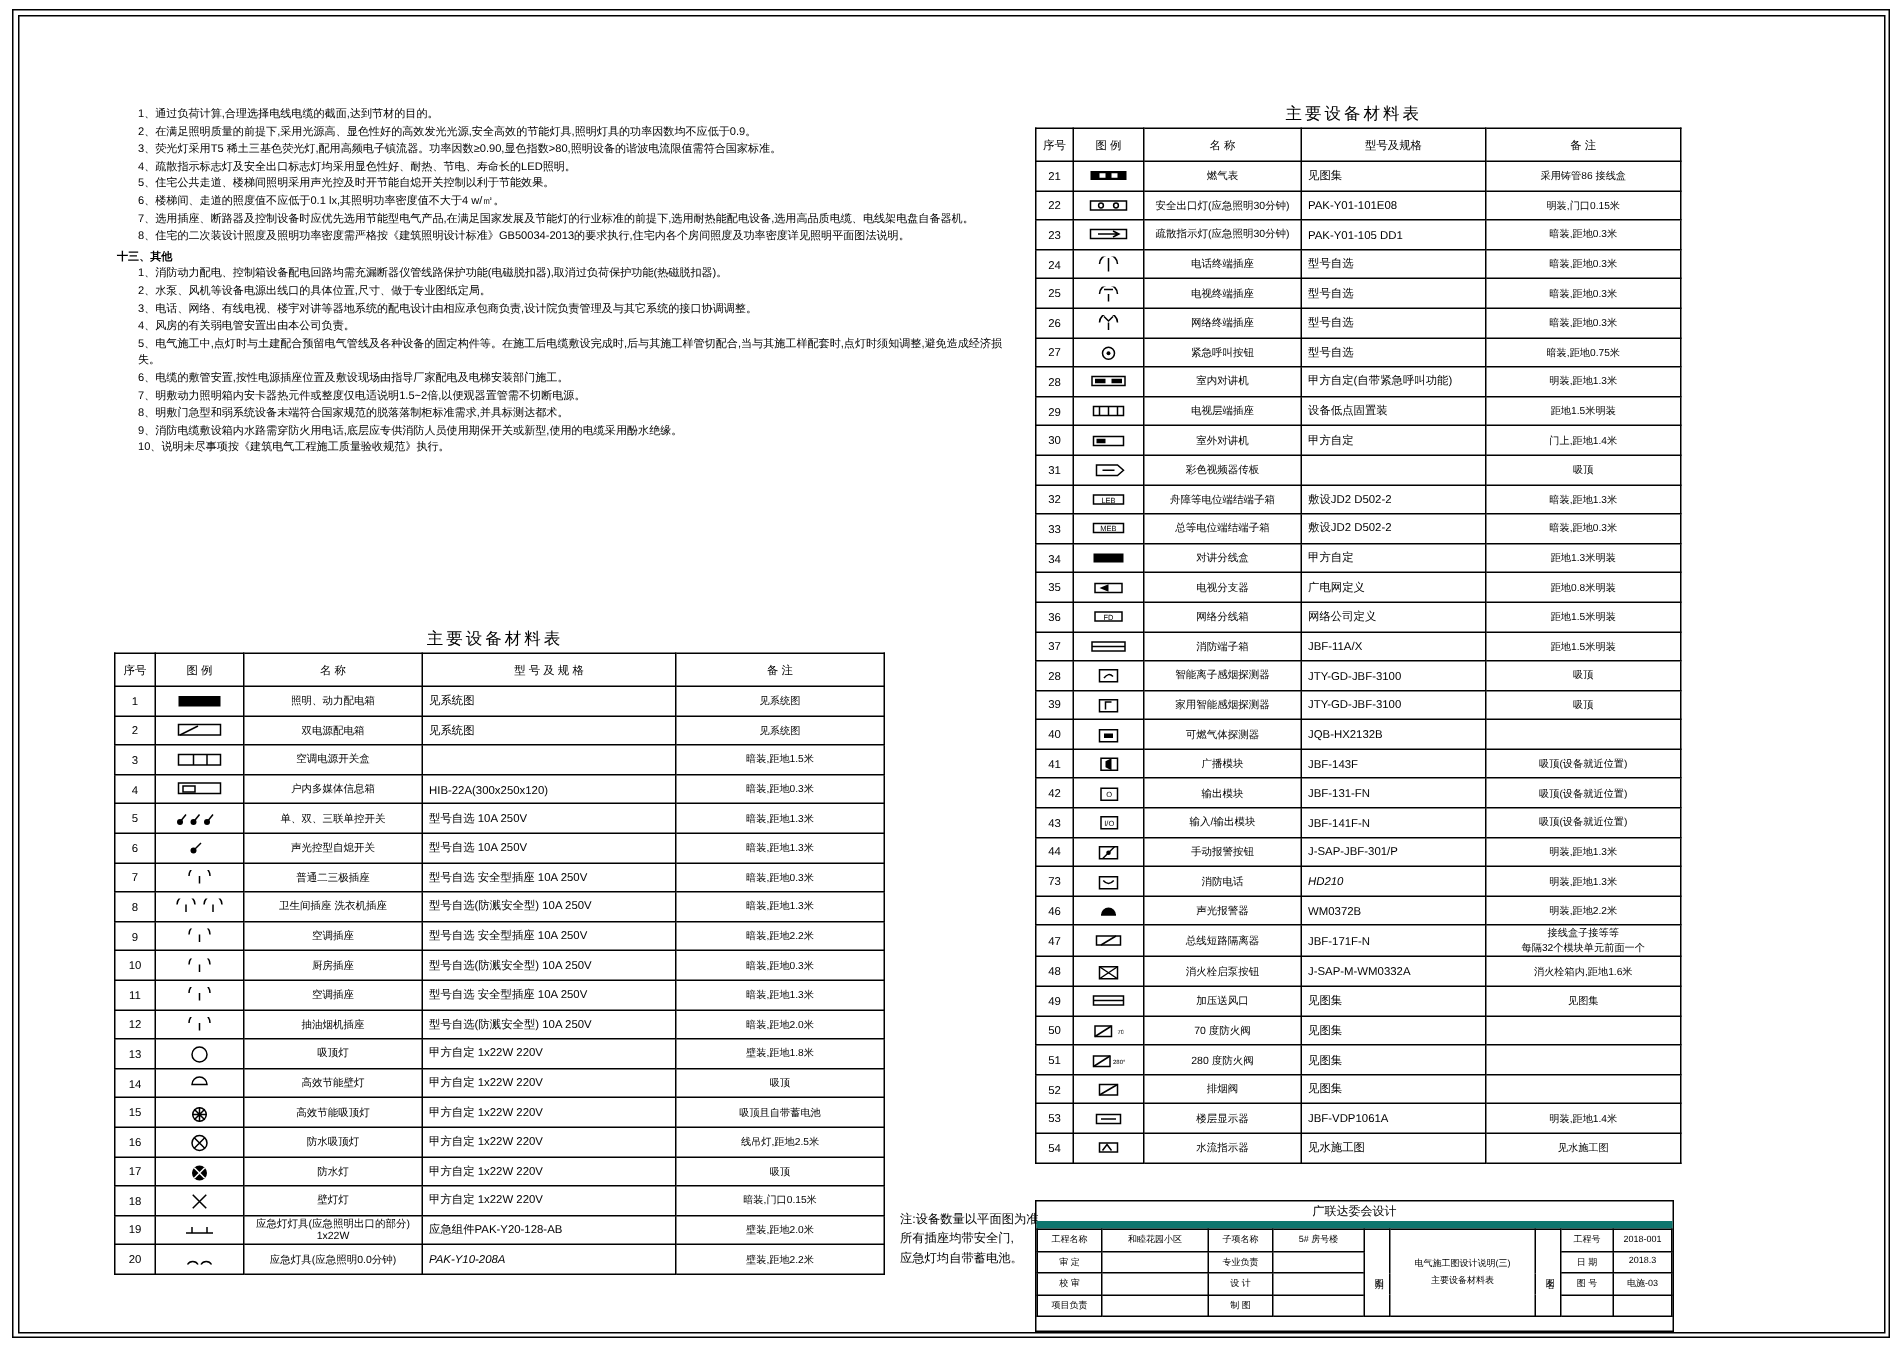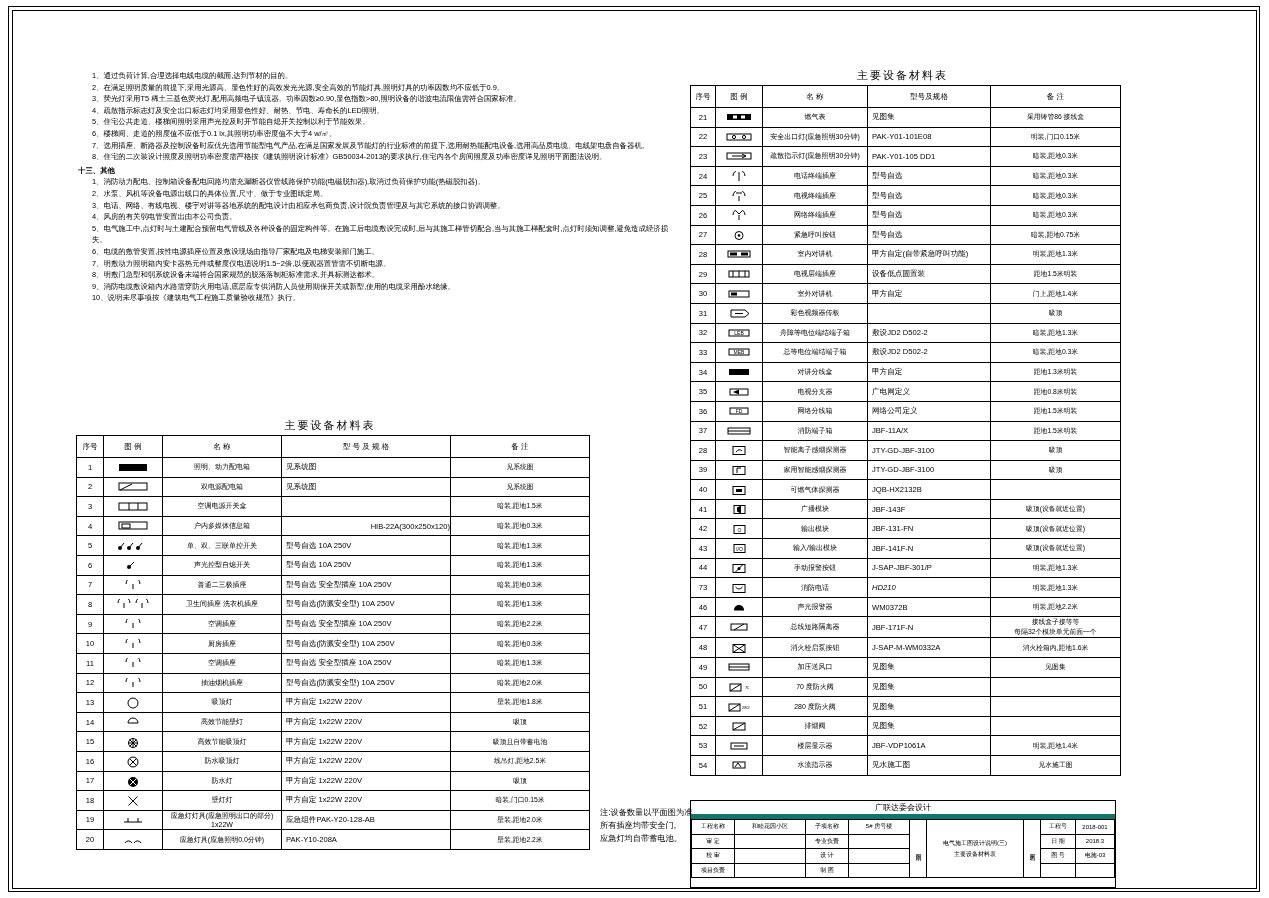--- a/index.html
+++ b/index.html
@@ -120,21 +120,21 @@
             <td class="model" style="text-align: left; padding-left: 4px;"></td>
             <td style="font-size: 6.8px; white-space: pre-line;">暗装,距地1.5米</td>
           </tr>
           <tr>
             <td>4</td>
             <td><span class="sym"><svg width="30" height="9" viewBox="0 0 30 9">
                   <rect x="1" y="1" width="28" height="7" fill="none" stroke="#000" stroke-width="1"></rect>
                   <rect x="4" y="3" width="8" height="4" fill="none" stroke="#000" stroke-width="1"></rect>
                 </svg></span></td>
             <td style="font-size: 7px;">户内多媒体信息箱</td>
-            <td class="model" style="text-align: right; padding-left: 4px;">HIB-22A(300x250x120)</td>
+            <td class="model" style="text-align: left; padding-left: 4px;">HIB-22A(300x250x120)</td>
             <td style="font-size: 6.8px; white-space: pre-line;">暗装,距地0.3米</td>
           </tr>
           <tr>
             <td>5</td>
             <td><span class="sym"><svg width="36" height="10" viewBox="0 0 36 10">
                   <circle cx="5" cy="7" r="2" fill="#000"></circle>
                   <path d="M5 7 L9 2" stroke="#000"></path>
                   <circle cx="14" cy="7" r="2" fill="#000"></circle>
                   <path d="M14 7 L18 2" stroke="#000"></path>
                   <circle cx="23" cy="7" r="2" fill="#000"></circle>
@@ -278,21 +278,21 @@
             <td style="font-size: 7px;">应急灯灯具(应急照明出口的部分)  1x22W</td>
             <td class="model" style="text-align: left; padding-left: 4px;">应急组件PAK-Y20-128-AB</td>
             <td style="font-size: 6.8px; white-space: pre-line;">壁装,距地2.0米</td>
           </tr>
           <tr>
             <td>20</td>
             <td><span class="sym"><svg width="22" height="10" viewBox="0 0 22 10">
                   <path d="M3 8 a4 4 0 0 1 7 0 M12 8 a4 4 0 0 1 7 0" fill="none" stroke="#000" stroke-width="1"></path>
                 </svg></span></td>
             <td style="font-size: 7px;">应急灯具(应急照明0.0分钟)</td>
-            <td class="model" style="text-align: left; padding-left: 4px;">PAK-Y10-208A</td>
+            <td class="model" style="text-align: left; padding-left: 4px; font-style: italic;">PAK-Y10-208A</td>
             <td style="font-size: 6.8px; white-space: pre-line;">壁装,距地2.2米</td>
           </tr>
         </tbody>
     </table>
   </div>
 
   <div id="right-table-wrap">
     <div class="tcap">主要设备材料表</div>
     <table class="mt" id="right-table">
       <thead>

